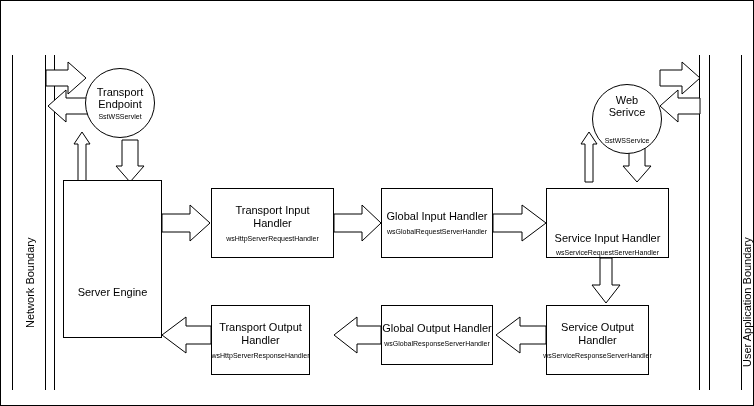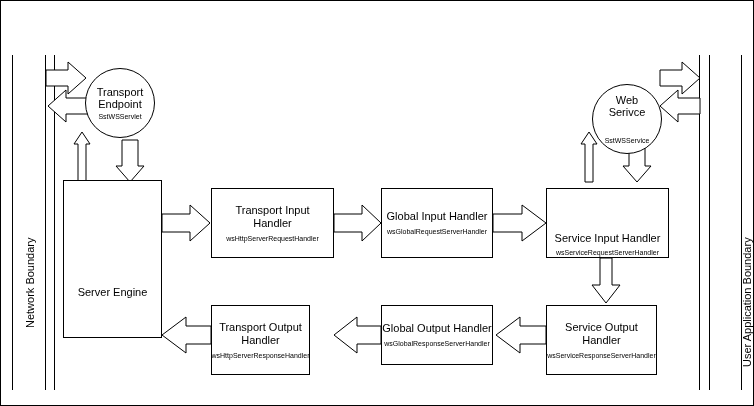--- a/index.html
+++ b/index.html
@@ -45,21 +45,21 @@
 
   #transport-endpoint{left:85px;top:68px;width:70px;height:70px;}
   #web-service{left:592px;top:84px;width:70px;height:70px;gap:16px;}
 
   #transport-input-handler{left:211px;top:188px;width:123px;height:70px;}
   #global-input-handler{left:381px;top:188px;width:112px;height:70px;}
   #service-input-handler{left:546px;top:188px;width:123px;height:70px;justify-content:flex-end;}
 
   #transport-output-handler{left:211px;top:305px;width:99px;height:70px;}
   #global-output-handler{left:381px;top:305px;width:112px;height:60px;text-align:center;}
-  #service-output-handler{left:546px;top:305px;width:111px;height:70px;}
+  #service-output-handler{left:546px;top:305px;width:103px;height:70px;}
 </style>
 </head>
 <body>
 
 <div id="stage">
 
   <svg viewBox="0 0 754 406">
     <g fill="none" stroke="#000" stroke-width="1" shape-rendering="crispEdges">
 
       <rect x="0.5" y="0.5" width="753" height="405"></rect>

